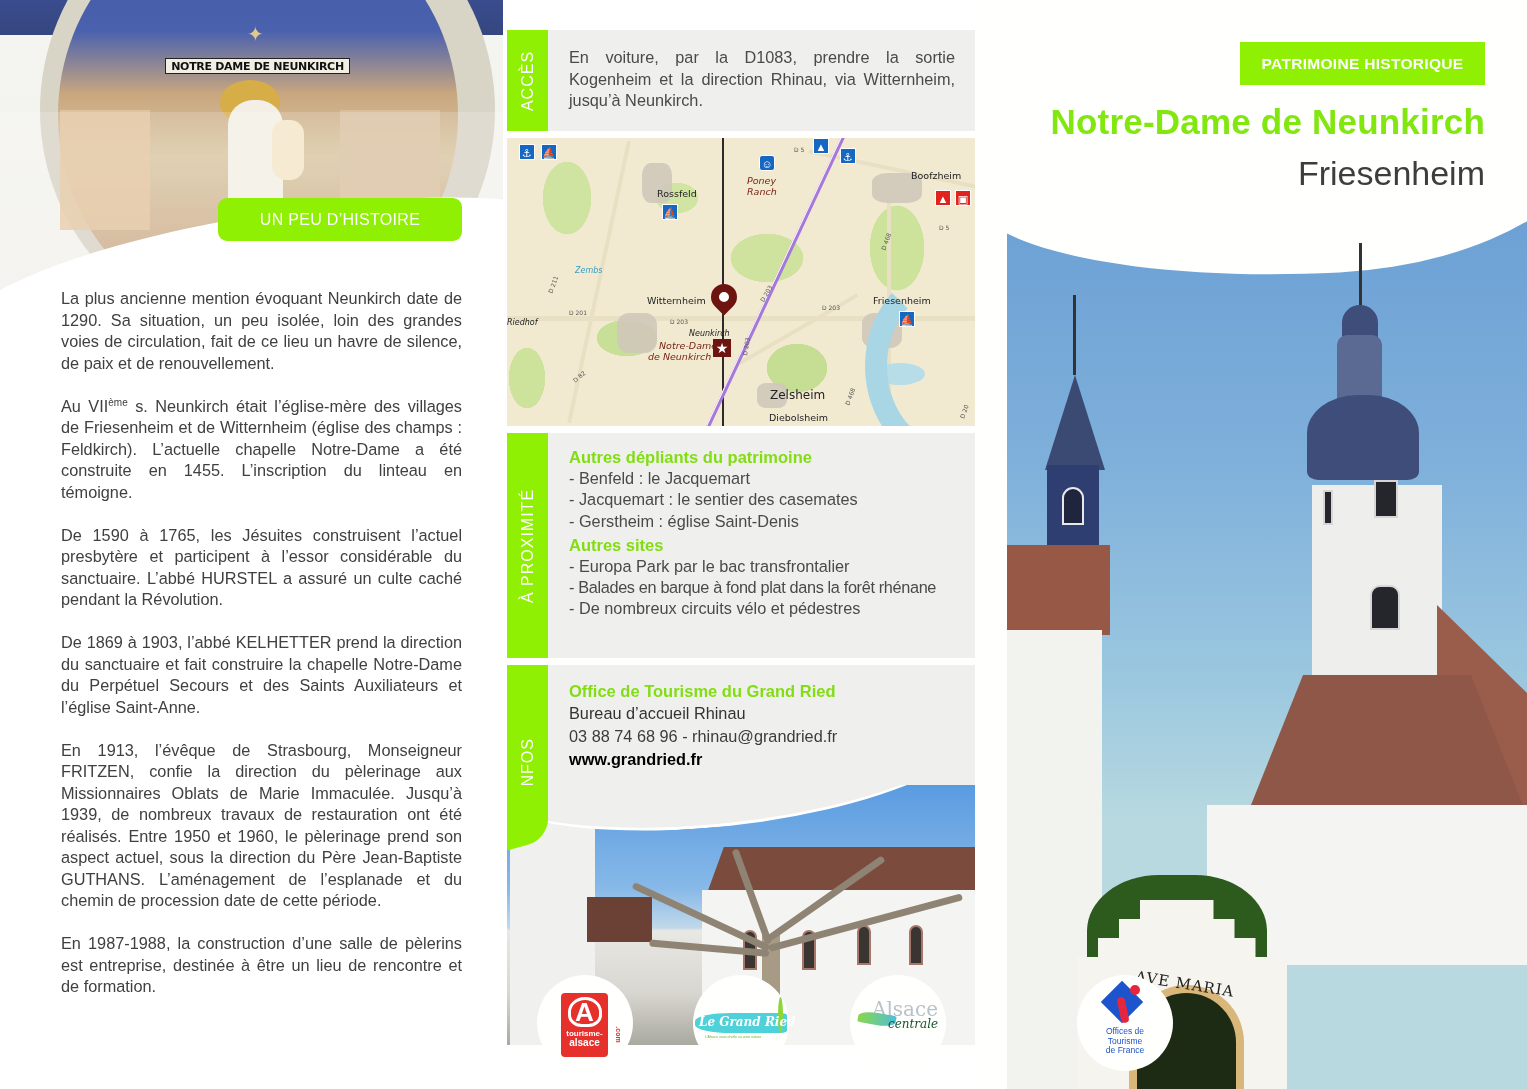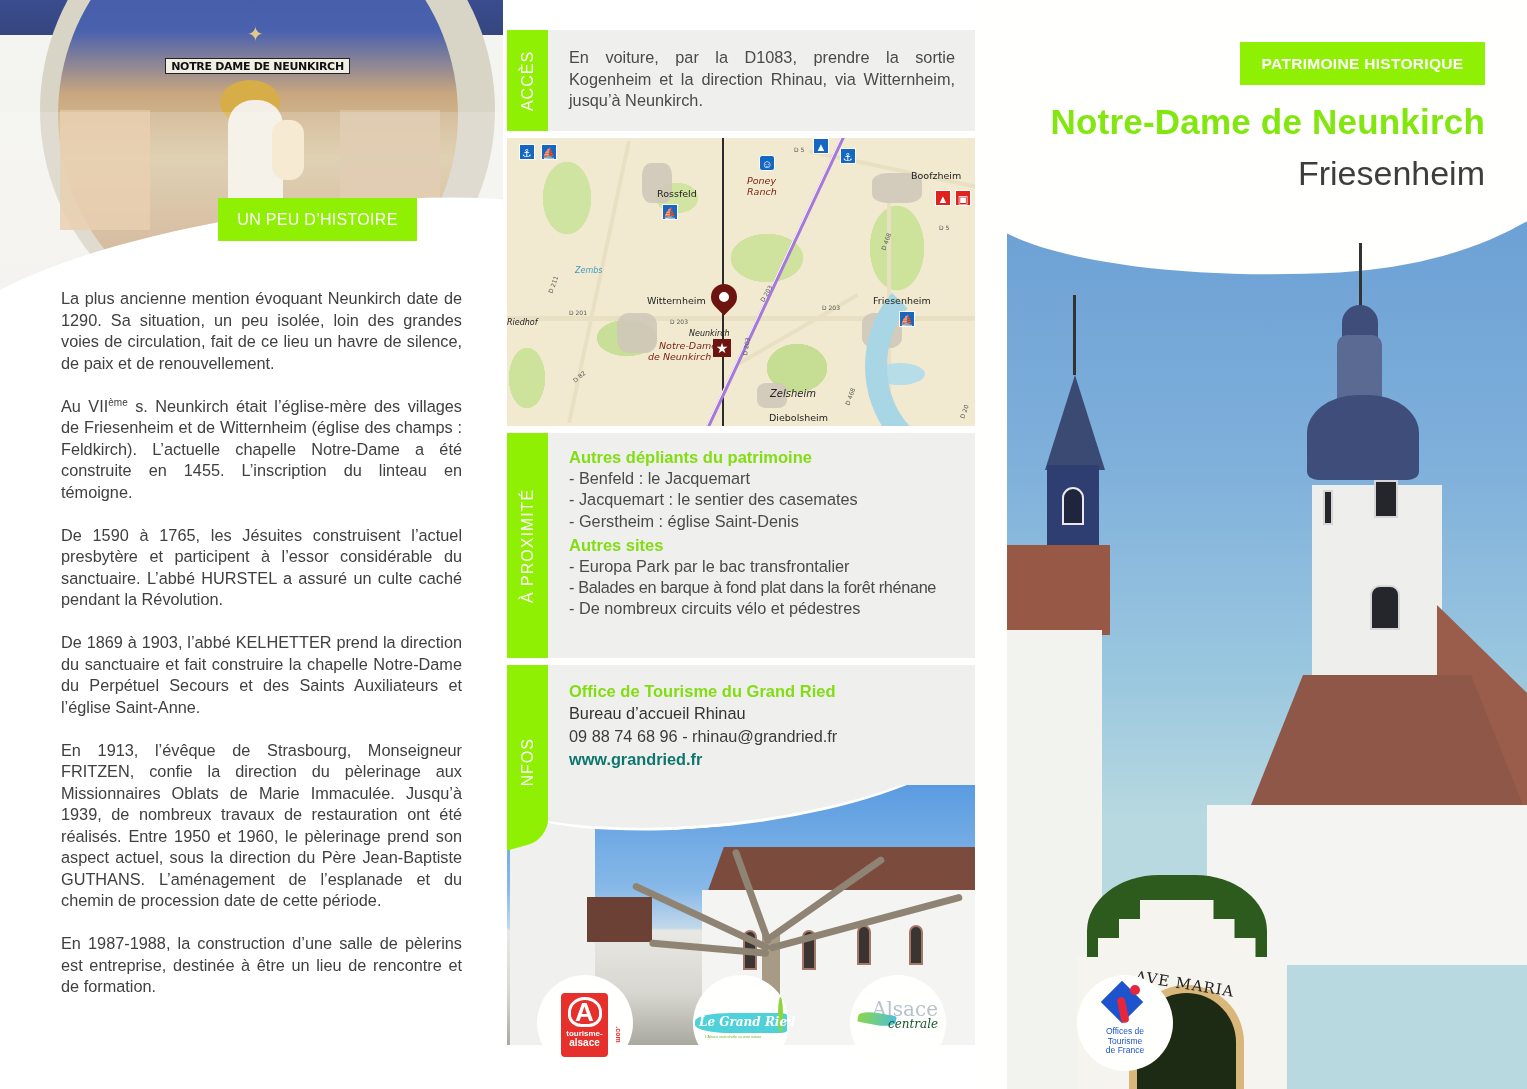--- a/index.html
+++ b/index.html
@@ -18,41 +18,41 @@
   .mural .figure-mary { position: absolute; left: 228px; top: 100px; width: 55px; height: 110px; border-radius: 25px 25px 8px 8px; background: #f3efe6; }
   .mural .halo { position: absolute; left: 220px; top: 80px; width: 60px; height: 45px; border-radius: 50%; background: #d6ad47; }
   .mural .child { position: absolute; left: 272px; top: 120px; width: 32px; height: 60px; border-radius: 14px; background: #f6e6c9; }
   .mural .panel-l { position: absolute; left: 60px; top: 110px; width: 90px; height: 120px; background: #e4c5a0; opacity: .85; }
   .mural .panel-r { position: absolute; left: 340px; top: 110px; width: 100px; height: 120px; background: #d9c3a3; opacity: .85; }
   .mural .dove { position: absolute; left: 247px; top: 22px; font-size: 20px; color: #e0c98a; }
   .mural .overlay { position: absolute; left: 0; top: 112px; width: 503px; height: 180px; background: rgba(255,255,255,0.18); }
   .mural .wave { position: absolute; left: -60px; top: 210px; width: 700px; height: 240px; background: #fff; border-radius: 60% 40% 0 0 / 45% 30% 0 0; transform: rotate(-6deg); }
 
   .section-tag { position: absolute; background: #8ff003; color: #fff; font-size: 15px; text-align: center; letter-spacing: 0.3px; }
-  .tag-histoire { left: 218px; top: 198px; width: 199px; height: 43px; line-height: 43px; font-size: 16px; }
+  .tag-histoire { left: 218px; top: 198px; width: 244px; height: 43px; line-height: 43px; font-size: 16px; border-radius: 9px; }
 
   .history { position: absolute; left: 61px; top: 288px; width: 401px; font-size: 16.3px; line-height: 21.5px; color: #404040; text-align: justify; }
   .history p { margin-bottom: 21.5px; }
   .history sup { font-size: 10px; line-height: 0; vertical-align: 6px; }
 
   
   .panel-mid { position: absolute; left: 503px; top: 0; width: 475px; height: 1089px; background: #fff; overflow: hidden; }
   .box { position: absolute; left: 4px; width: 468px; background: #efefed; }
   .box .side { position: absolute; left: 0; top: 0; width: 41px; height: 100%; background: #8ff003; }
   .box .side span { position: absolute; left: 50%; top: 50%; transform: translate(-50%, -50%) rotate(-90deg); color: #fff; font-size: 16px; white-space: nowrap; letter-spacing: 1px; }
   .box .content { position: absolute; left: 62px; right: 20px; }
   .box-acces { top: 30px; height: 101px; }
   .box-acces .content { top: 17px; font-size: 16.3px; line-height: 21.5px; color: #4a4a4a; text-align: justify; }
   .box-prox { top: 433px; height: 225px; }
   .box-prox .content { top: 13px; font-size: 16.3px; line-height: 21.3px; color: #4a4a4a; }
   .box-prox h3, .box-infos h3 { color: #82dd12; font-size: 16.5px; font-weight: bold; line-height: 22px; }
   .box-prox h3.second { margin-top: 2px; }
   .box-infos { top: 665px; height: 200px; }
   .box-infos .content { top: 15px; font-size: 16.3px; line-height: 23px; color: #3c3c3c; }
-  .box-infos .bold { font-weight: bold; color: #0f766e; }
+  .box-infos .bold { font-weight: bold; color: #000000; }
   .box-infos .strong2 { color: #333; }
 
   
   .map { position: absolute; left: 4px; top: 138px; width: 468px; height: 288px; overflow: hidden;
     background:
       radial-gradient(ellipse 40px 60px at 60px 60px, #cfe4a0 60%, transparent 61%),
       radial-gradient(ellipse 50px 30px at 120px 200px, #c7df96 60%, transparent 61%),
       radial-gradient(ellipse 60px 40px at 260px 120px, #cfe39f 60%, transparent 61%),
       radial-gradient(ellipse 45px 70px at 390px 110px, #cde39c 60%, transparent 61%),
       radial-gradient(ellipse 50px 40px at 290px 230px, #c5de93 60%, transparent 61%),
@@ -208,21 +208,21 @@
     <div class="pict" style="left:392px;top:173px;">⛵</div>
     <div class="pict red" style="left:428px;top:52px;">▲</div>
     <div class="pict red" style="left:448px;top:52px;">▣</div>
 
     <div class="label" style="left:150px;top:50px;">Rossfeld</div>
     <div class="label" style="left:404px;top:32px;">Boofzheim</div>
     <div class="label" style="left:140px;top:157px;text-align:center;">Witternheim</div>
     <div class="label" style="left:366px;top:157px;">Friesenheim</div>
     <div class="label" style="left:0;top:180px;font-style:italic;font-size:8px;">Riedhof</div>
     <div class="label" style="left:182px;top:191px;font-style:italic;font-size:8px;">Neunkirch</div>
-    <div class="label" style="left:263px;top:250px;font-style:italic;font-size:10px;text-align:right;">Zelsheim</div>
+    <div class="label" style="left:263px;top:250px;font-size:12px;text-align:right;">Zelsheim</div>
     <div class="label" style="left:262px;top:274px;">Diebolsheim</div>
     <div class="label water" style="left:68px;top:128px;">Zembs</div>
     <div class="label red" style="left:240px;top:37px;">Poney</div>
     <div class="label red" style="left:240px;top:48px;">Ranch</div>
     <div class="label red" style="left:152px;top:202px;">Notre-Dame</div>
     <div class="label red" style="left:141px;top:213px;">de Neunkirch</div>
 
     <div class="label small" style="left:287px;top:8px;">D 5</div>
     <div class="label small" style="left:432px;top:86px;">D 5</div>
     <div class="label small" style="left:62px;top:171px;">D 201</div>
@@ -256,21 +256,21 @@
     </div>
   </div>
 
   <div class="box box-infos">
     <div class="side">
         <span>INFOS</span>
       </div>
     <div class="content">
       <h3>Office de Tourisme du Grand Ried</h3>
       <div class="strong2">Bureau d’accueil Rhinau</div>
-      <div>09 88 74 68 96 - rhinau@grandried.fr</div>
+      <div>03 88 74 68 96 - rhinau@grandried.fr</div>
       <div class="bold">www.grandried.fr</div>
     </div>
   </div>
 
   <div class="photo-mid">
     <div class="tower"></div>
     <div class="chapel-roof"></div>
     <div class="church-roof"></div>
     <div class="church"></div>
     <div class="win" style="left:236px;top:145px;"></div>

